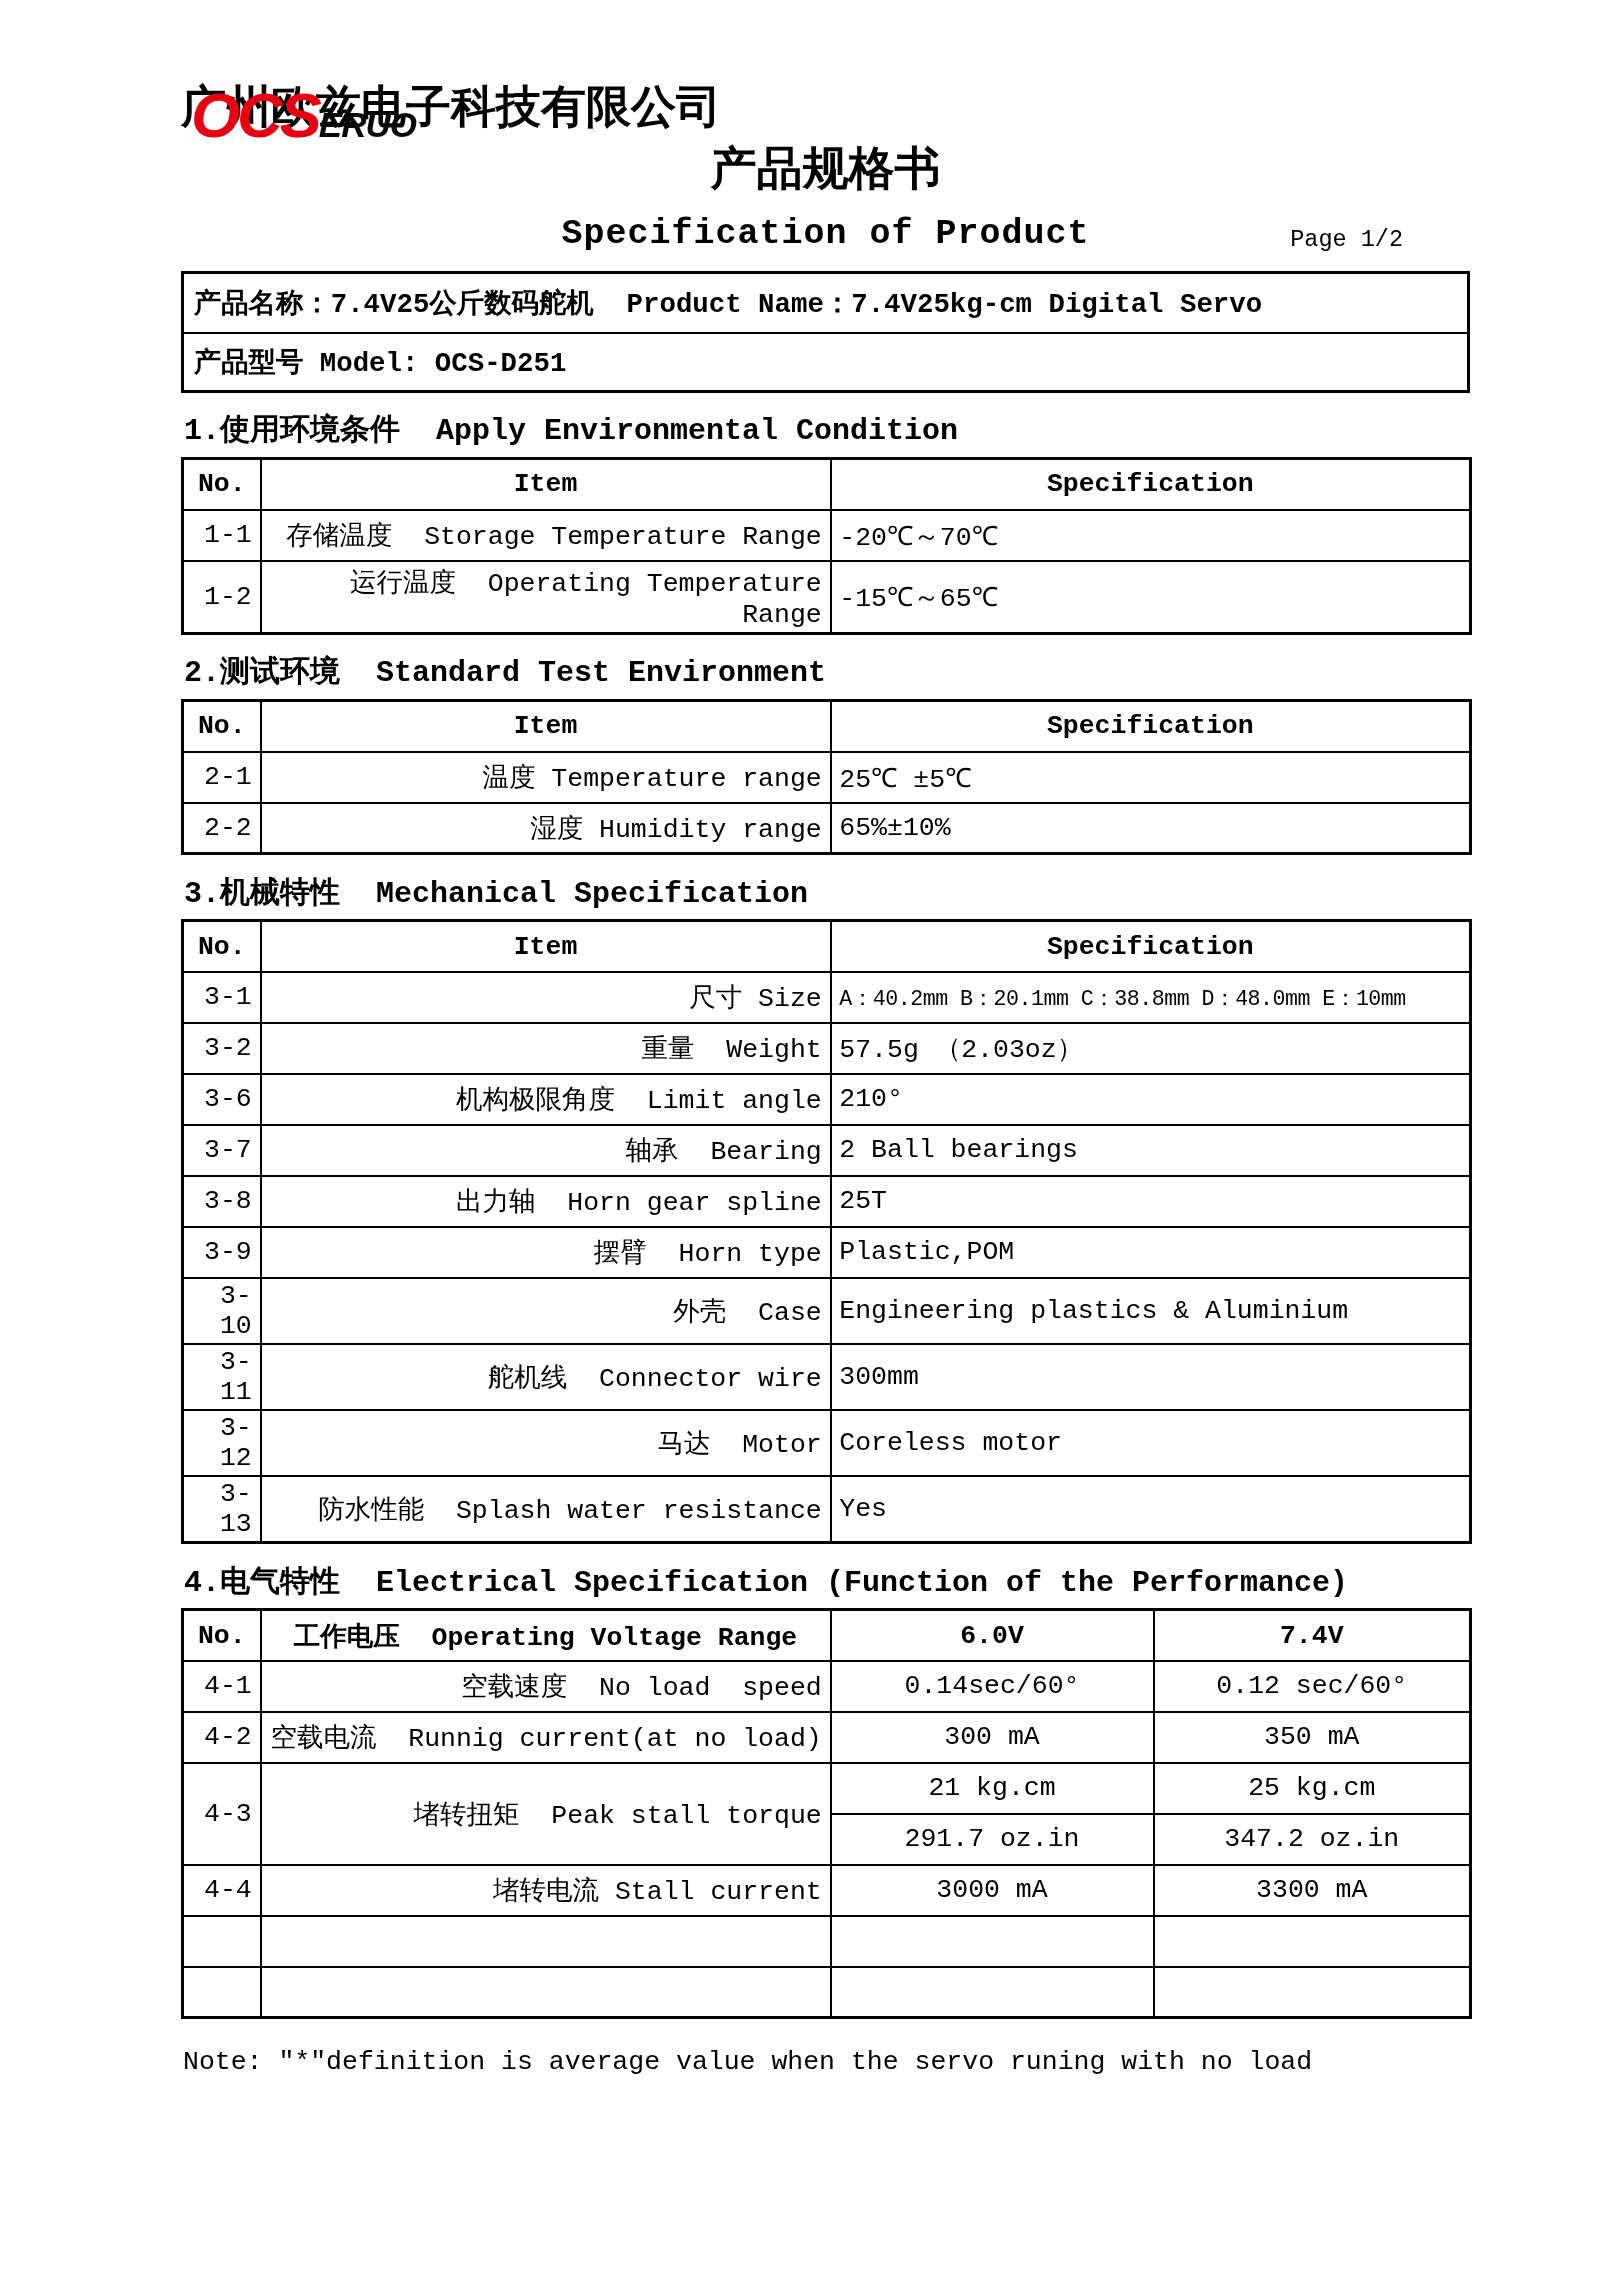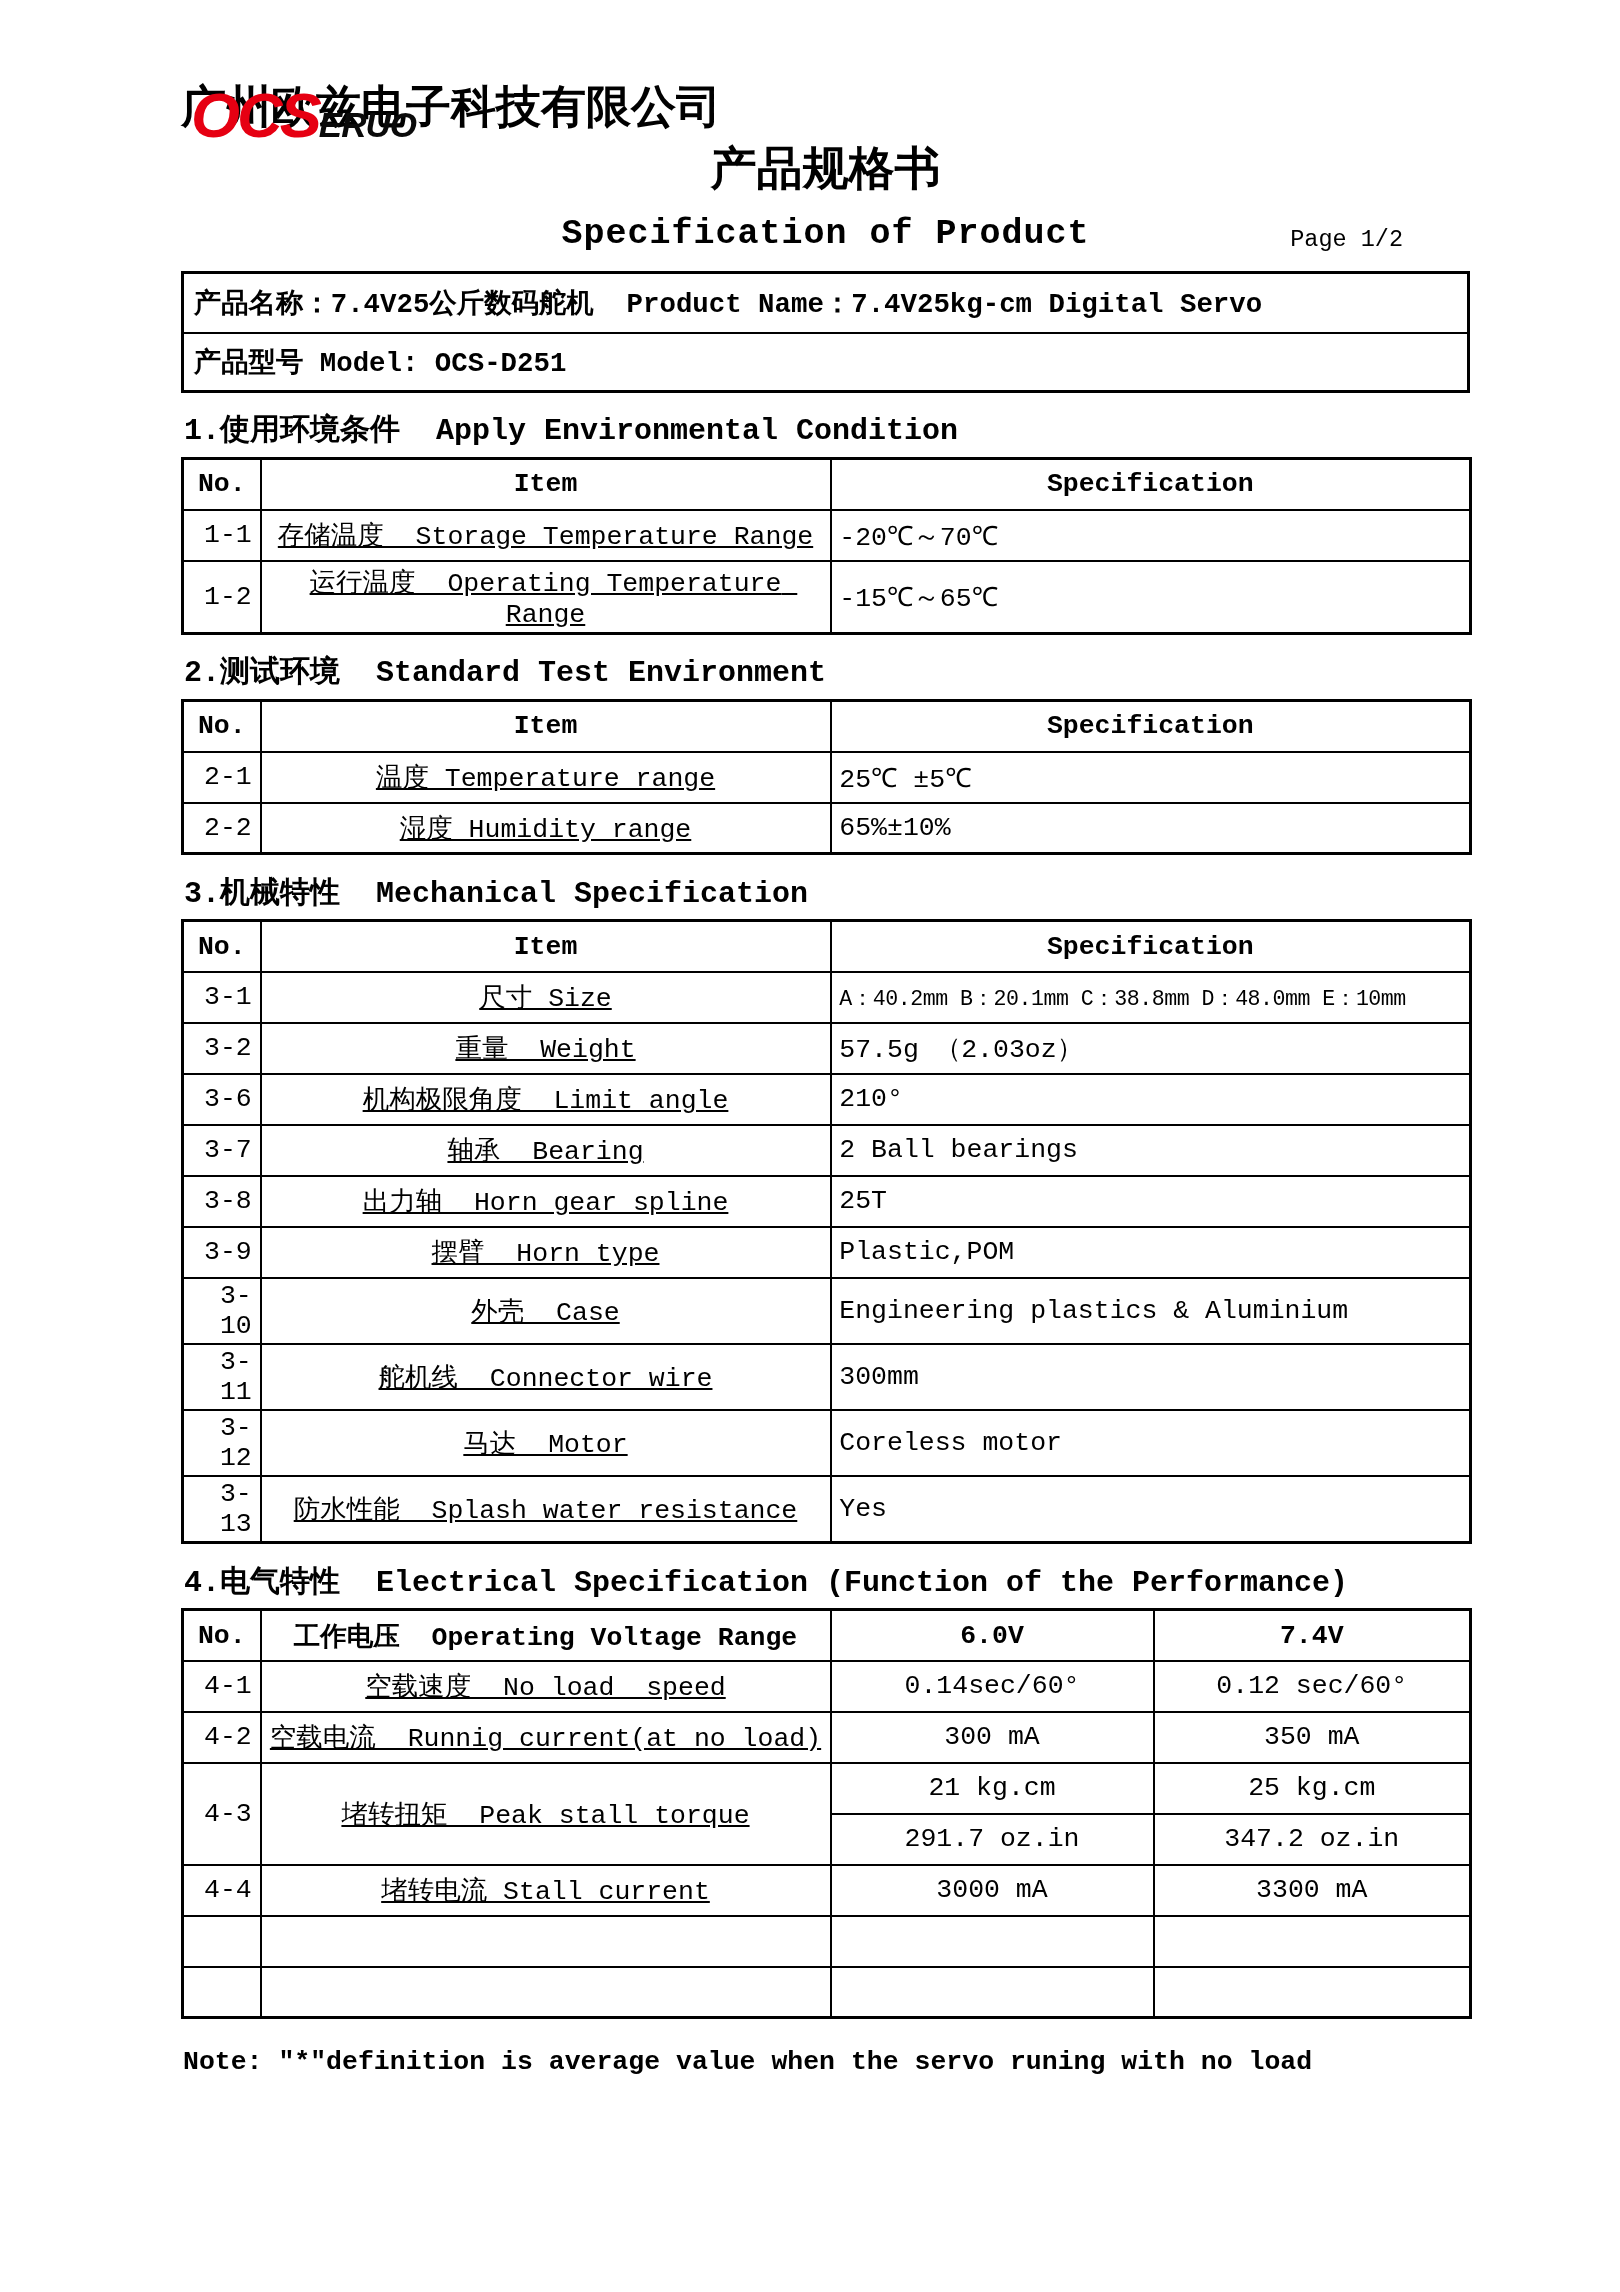--- a/index.html
+++ b/index.html
@@ -66,35 +66,35 @@
   table.spec-table th, table.spec-table td {
     border: 2.9px solid #000;
     height: 51px;
     font-size: 26.5px;
     padding: 2px 7.8px;
     white-space: pre-wrap; overflow: hidden;
     vertical-align: middle;
   }
   table.spec-table th { font-weight: bold; text-align: center; }
   td.c-no-cell   { padding-left: 4.9px; padding-right: 2px; font-size: 25.5px; text-align: right; }
-  td.c-item-cell { text-align: center; text-decoration: underline; }
+  td.c-item-cell { text-align: right; }
   td.c-spec-cell { text-align: left; }
   col.w-no   { width: 78px; }
   col.w-item { width: 570px; }
   col.w-spec { width: 640px; }
   col.w-v6   { width: 323px; }
   col.w-v7   { width: 317px; }
   
   #mech-table tbody tr:first-child td:nth-child(3) { font-size: 21.6px; letter-spacing: -0.5px; }
   
   #elec-table td.c-val-cell { text-align: center; }
 
   .note-text {
     margin-top: 27.4px; margin-left: 2px;
-    font-size: 26.5px; white-space: pre-wrap; font-weight: bold;
+    font-size: 26.5px; white-space: pre-wrap;
   }
 </style>
 </head>
 <body>
 
 <div class="page">
 
   <div class="logo">
     <span class="ocs">OCS</span><span class="ervo">ERUO</span>
   </div>

